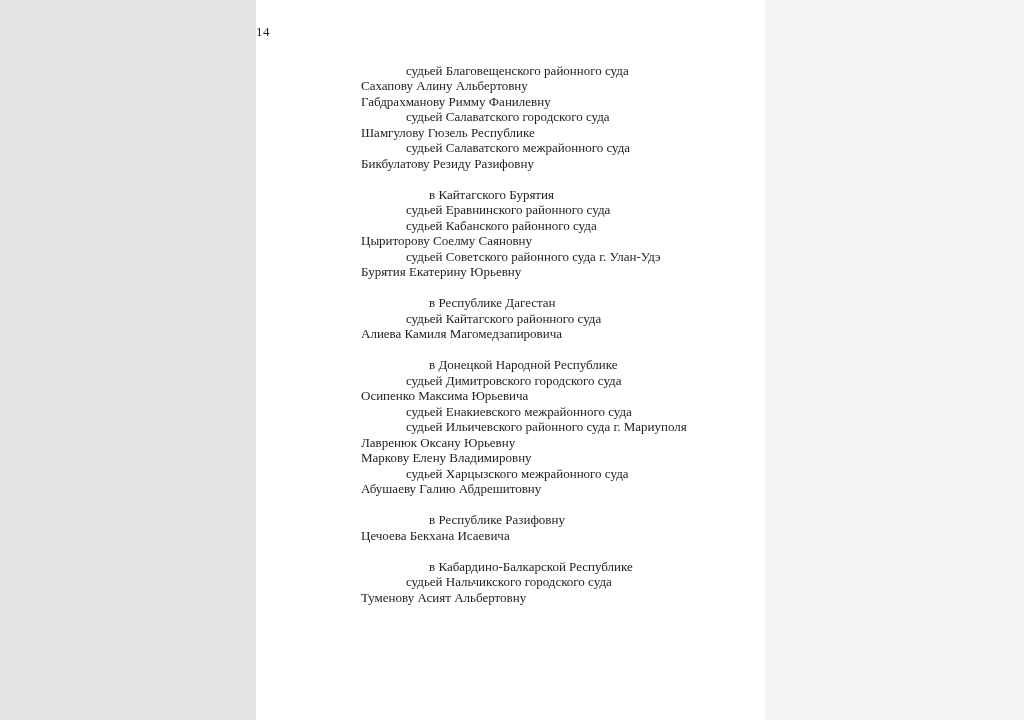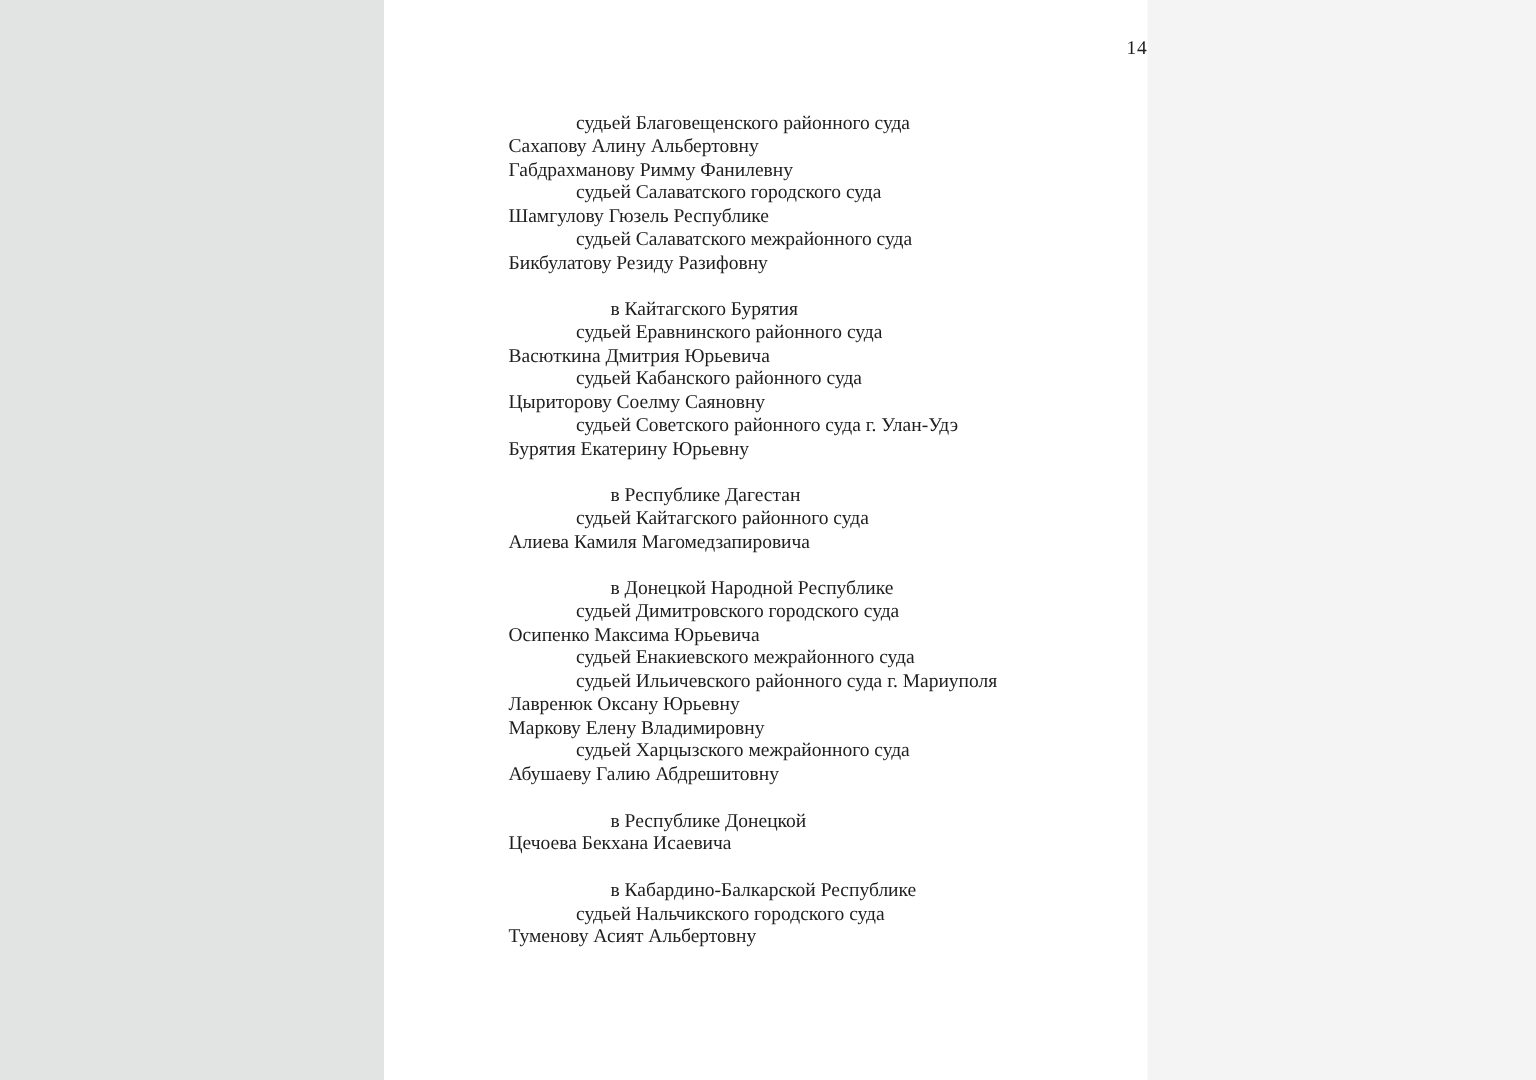--- a/index.html
+++ b/index.html
@@ -30,26 +30,26 @@
     position: absolute;
     left: 256px; top: 0;
     width: 509px; height: 720px;
     background: #ffffff;
     color: #1e1e1e;
     font-size: 13px;
     line-height: 15.5px;
   }
   .page-number {
     padding-top: 24px;
-    text-align: right;
+    text-align: left;
     letter-spacing: 0.5px;
   }
   .doc-body {
-    margin-top: 34px;
-    padding-left: 83px;
+    margin-top: 23px;
+    padding-left: 105px;
     padding-right: 20px;
   }
   .doc-body p.line { white-space: nowrap; }
   .doc-body p.court  { text-indent: 45px; }
   .doc-body p.region { text-indent: 68px; margin-top: 15.5px; }
 </style>
 </head>
 <body>
 
 <div class="viewport" style="background: rgb(244, 244, 244);">
@@ -60,37 +60,36 @@
     <div class="doc-body">
         <p class="line court">судьей Благовещенского районного суда</p>
         <p class="line name">Сахапову Алину Альбертовну</p>
         <p class="line name">Габдрахманову Римму Фанилевну</p>
         <p class="line court">судьей Салаватского городского суда</p>
         <p class="line name">Шамгулову Гюзель Республике</p>
         <p class="line court">судьей Салаватского межрайонного суда</p>
         <p class="line name">Бикбулатову Резиду Разифовну</p>
         <p class="line region">в Кайтагского Бурятия</p>
         <p class="line court">судьей Еравнинского районного суда</p>
-        <p class="line name">Васюткина Дмитрия Юрьевича</p>
         <p class="line court">судьей Кабанского районного суда</p>
         <p class="line name">Цыриторову Соелму Саяновну</p>
         <p class="line court">судьей Советского районного суда г. Улан-Удэ</p>
         <p class="line name">Бурятия Екатерину Юрьевну</p>
         <p class="line region">в Республике Дагестан</p>
         <p class="line court">судьей Кайтагского районного суда</p>
         <p class="line name">Алиева Камиля Магомедзапировича</p>
         <p class="line region">в Донецкой Народной Республике</p>
         <p class="line court">судьей Димитровского городского суда</p>
         <p class="line name">Осипенко Максима Юрьевича</p>
         <p class="line court">судьей Енакиевского межрайонного суда</p>
         <p class="line court">судьей Ильичевского районного суда г. Мариуполя</p>
         <p class="line name">Лавренюк Оксану Юрьевну</p>
         <p class="line name">Маркову Елену Владимировну</p>
         <p class="line court">судьей Харцызского межрайонного суда</p>
         <p class="line name">Абушаеву Галию Абдрешитовну</p>
-        <p class="line region">в Республике Донецкой</p>
+        <p class="line region">в Республике Разифовну</p>
         <p class="line name">Цечоева Бекхана Исаевича</p>
         <p class="line region">в Кабардино-Балкарской Республике</p>
         <p class="line court">судьей Нальчикского городского суда</p>
         <p class="line name">Туменову Асият Альбертовну</p>
       </div>
   </div>
 </div>
 
 </body></html>

